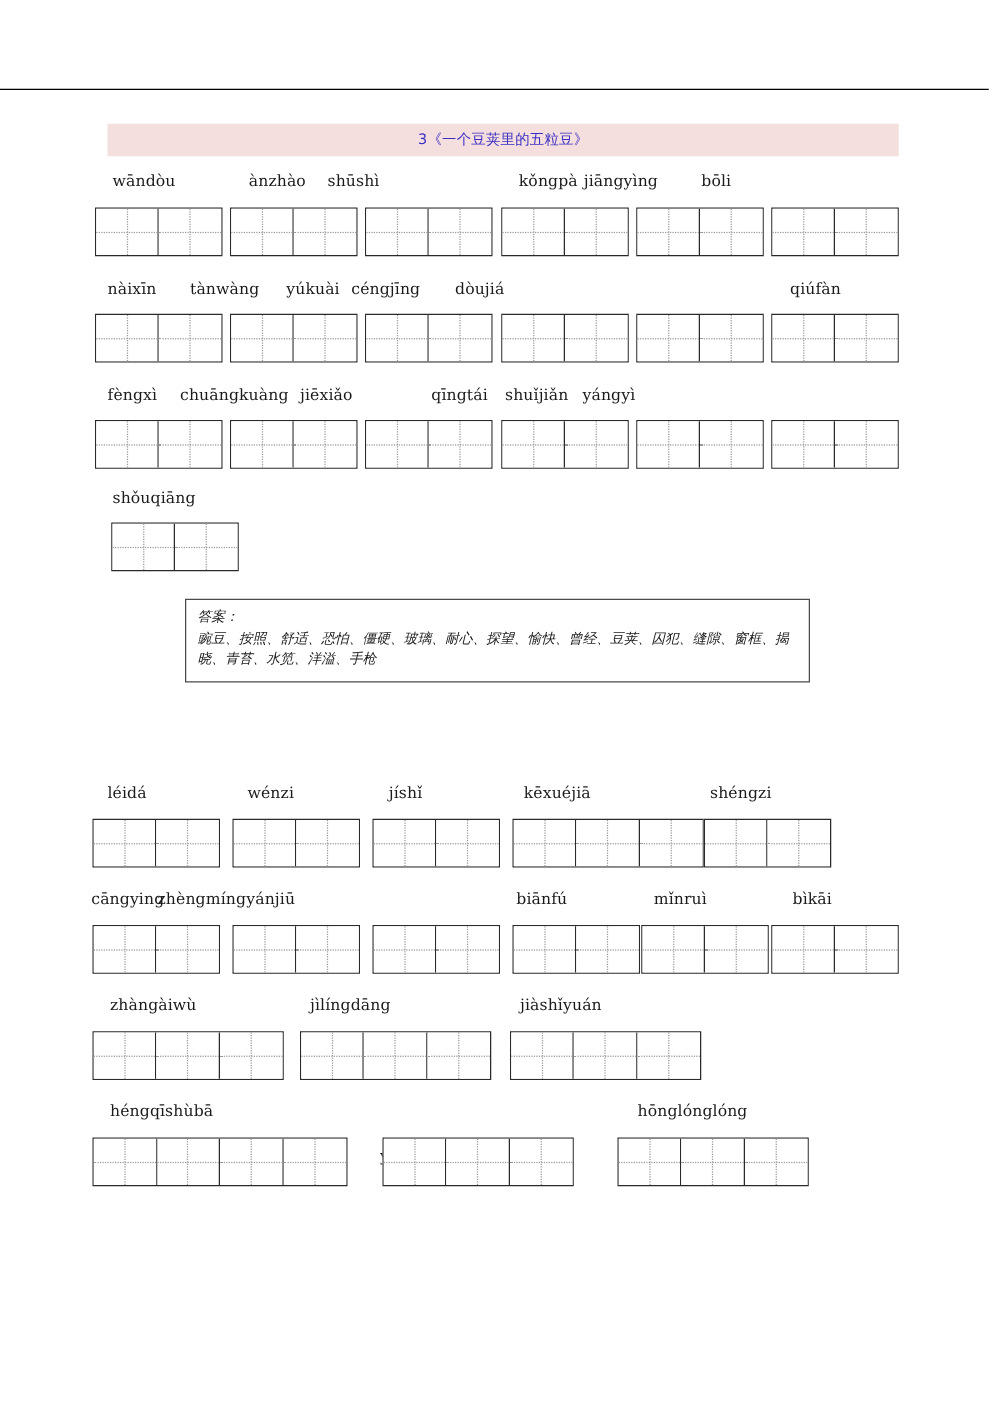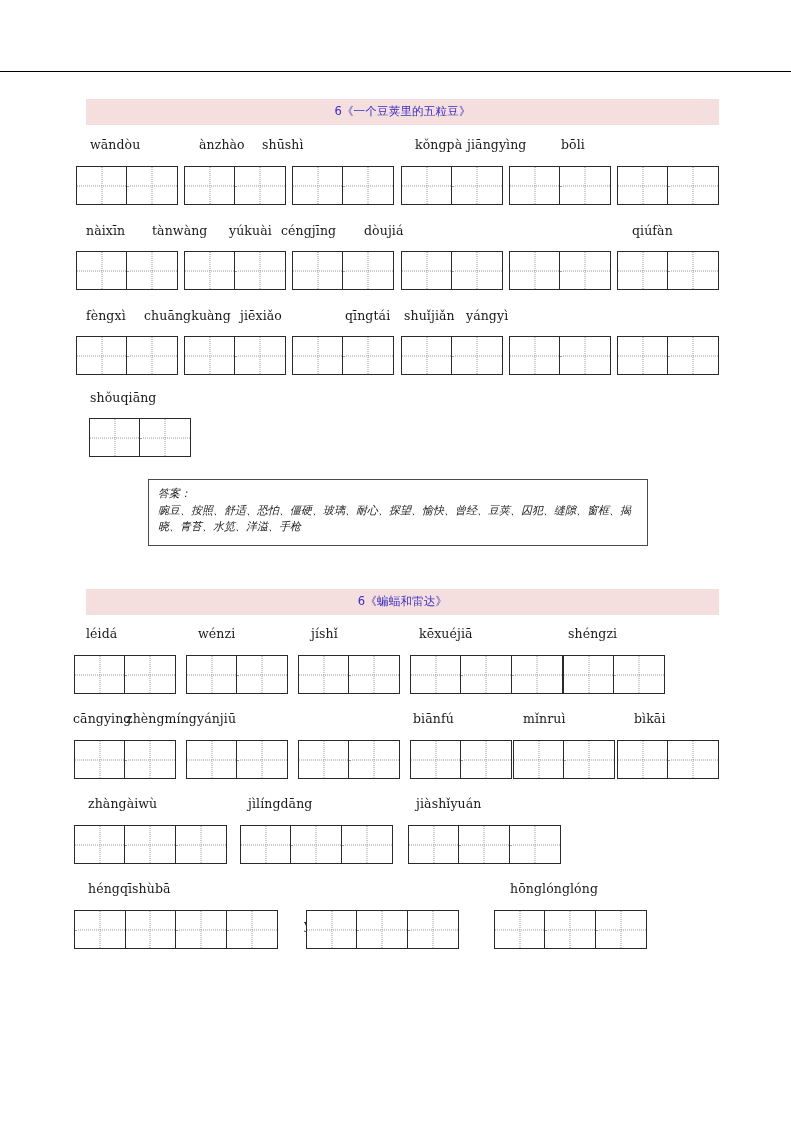--- a/index.html
+++ b/index.html
@@ -126,21 +126,21 @@
   }
 </style>
 </head>
 <body>
 
 <div class="page">
 
   <div class="top-rule"></div>
 
   <div class="band" style="left:86px; top:99px; width:633px;">
-    <span class="band-title">6《一个豆荚里的五粒豆》</span>
+    <span class="band-title">3《一个豆荚里的五粒豆》</span>
   </div>
 
   <div class="pinyin" style="left:90px; top:139px;">wāndòu</div>
   <div class="pinyin" style="left:199px; top:139px;">ànzhào</div>
   <div class="pinyin" style="left:262px; top:139px;text-align:right;">shūshì</div>
   <div class="pinyin" style="left:415px; top:139px;">kǒngpà</div>
   <div class="pinyin" style="left:467px; top:139px;">jiāngyìng</div>
   <div class="pinyin" style="left:561px; top:139px;">bōli</div>
 
   <div class="grid" style="left:76px; top:166px; width:102px; height:39px;">
@@ -236,23 +236,20 @@
   <div class="grid" style="left:89px; top:418px; width:102px; height:39px;">
     <div class="cell" style="width:51px;"></div>
     <div class="cell" style="width:51px;"></div>
   </div>
 
   <div class="answer-box" style="left:148px; top:479px; width:500px; height:67px;font-style:italic;">
     <p class="answer-label">答案：</p>
     <p class="answer-text">豌豆、按照、舒适、恐怕、僵硬、玻璃、耐心、探望、愉快、曾经、豆荚、囚犯、缝隙、窗框、揭晓、青苔、水笕、洋溢、手枪</p>
   </div>
 
-  <div class="band" style="left:86px; top:589px; width:633px;">
-    <span class="band-title">6《蝙蝠和雷达》</span>
-  </div>
 
   <div class="pinyin" style="left:86px; top:628px;">léidá</div>
   <div class="pinyin" style="left:198px; top:628px;">wénzi</div>
   <div class="pinyin" style="left:311px; top:628px;">jíshǐ</div>
   <div class="pinyin" style="left:419px; top:628px;">kēxuéjiā</div>
   <div class="pinyin" style="left:568px; top:628px;">shéngzi</div>
 
   <div class="grid" style="left:74px; top:655px; width:102px; height:39px;">
     <div class="cell" style="width:51px;"></div>
     <div class="cell" style="width:51px;"></div>

